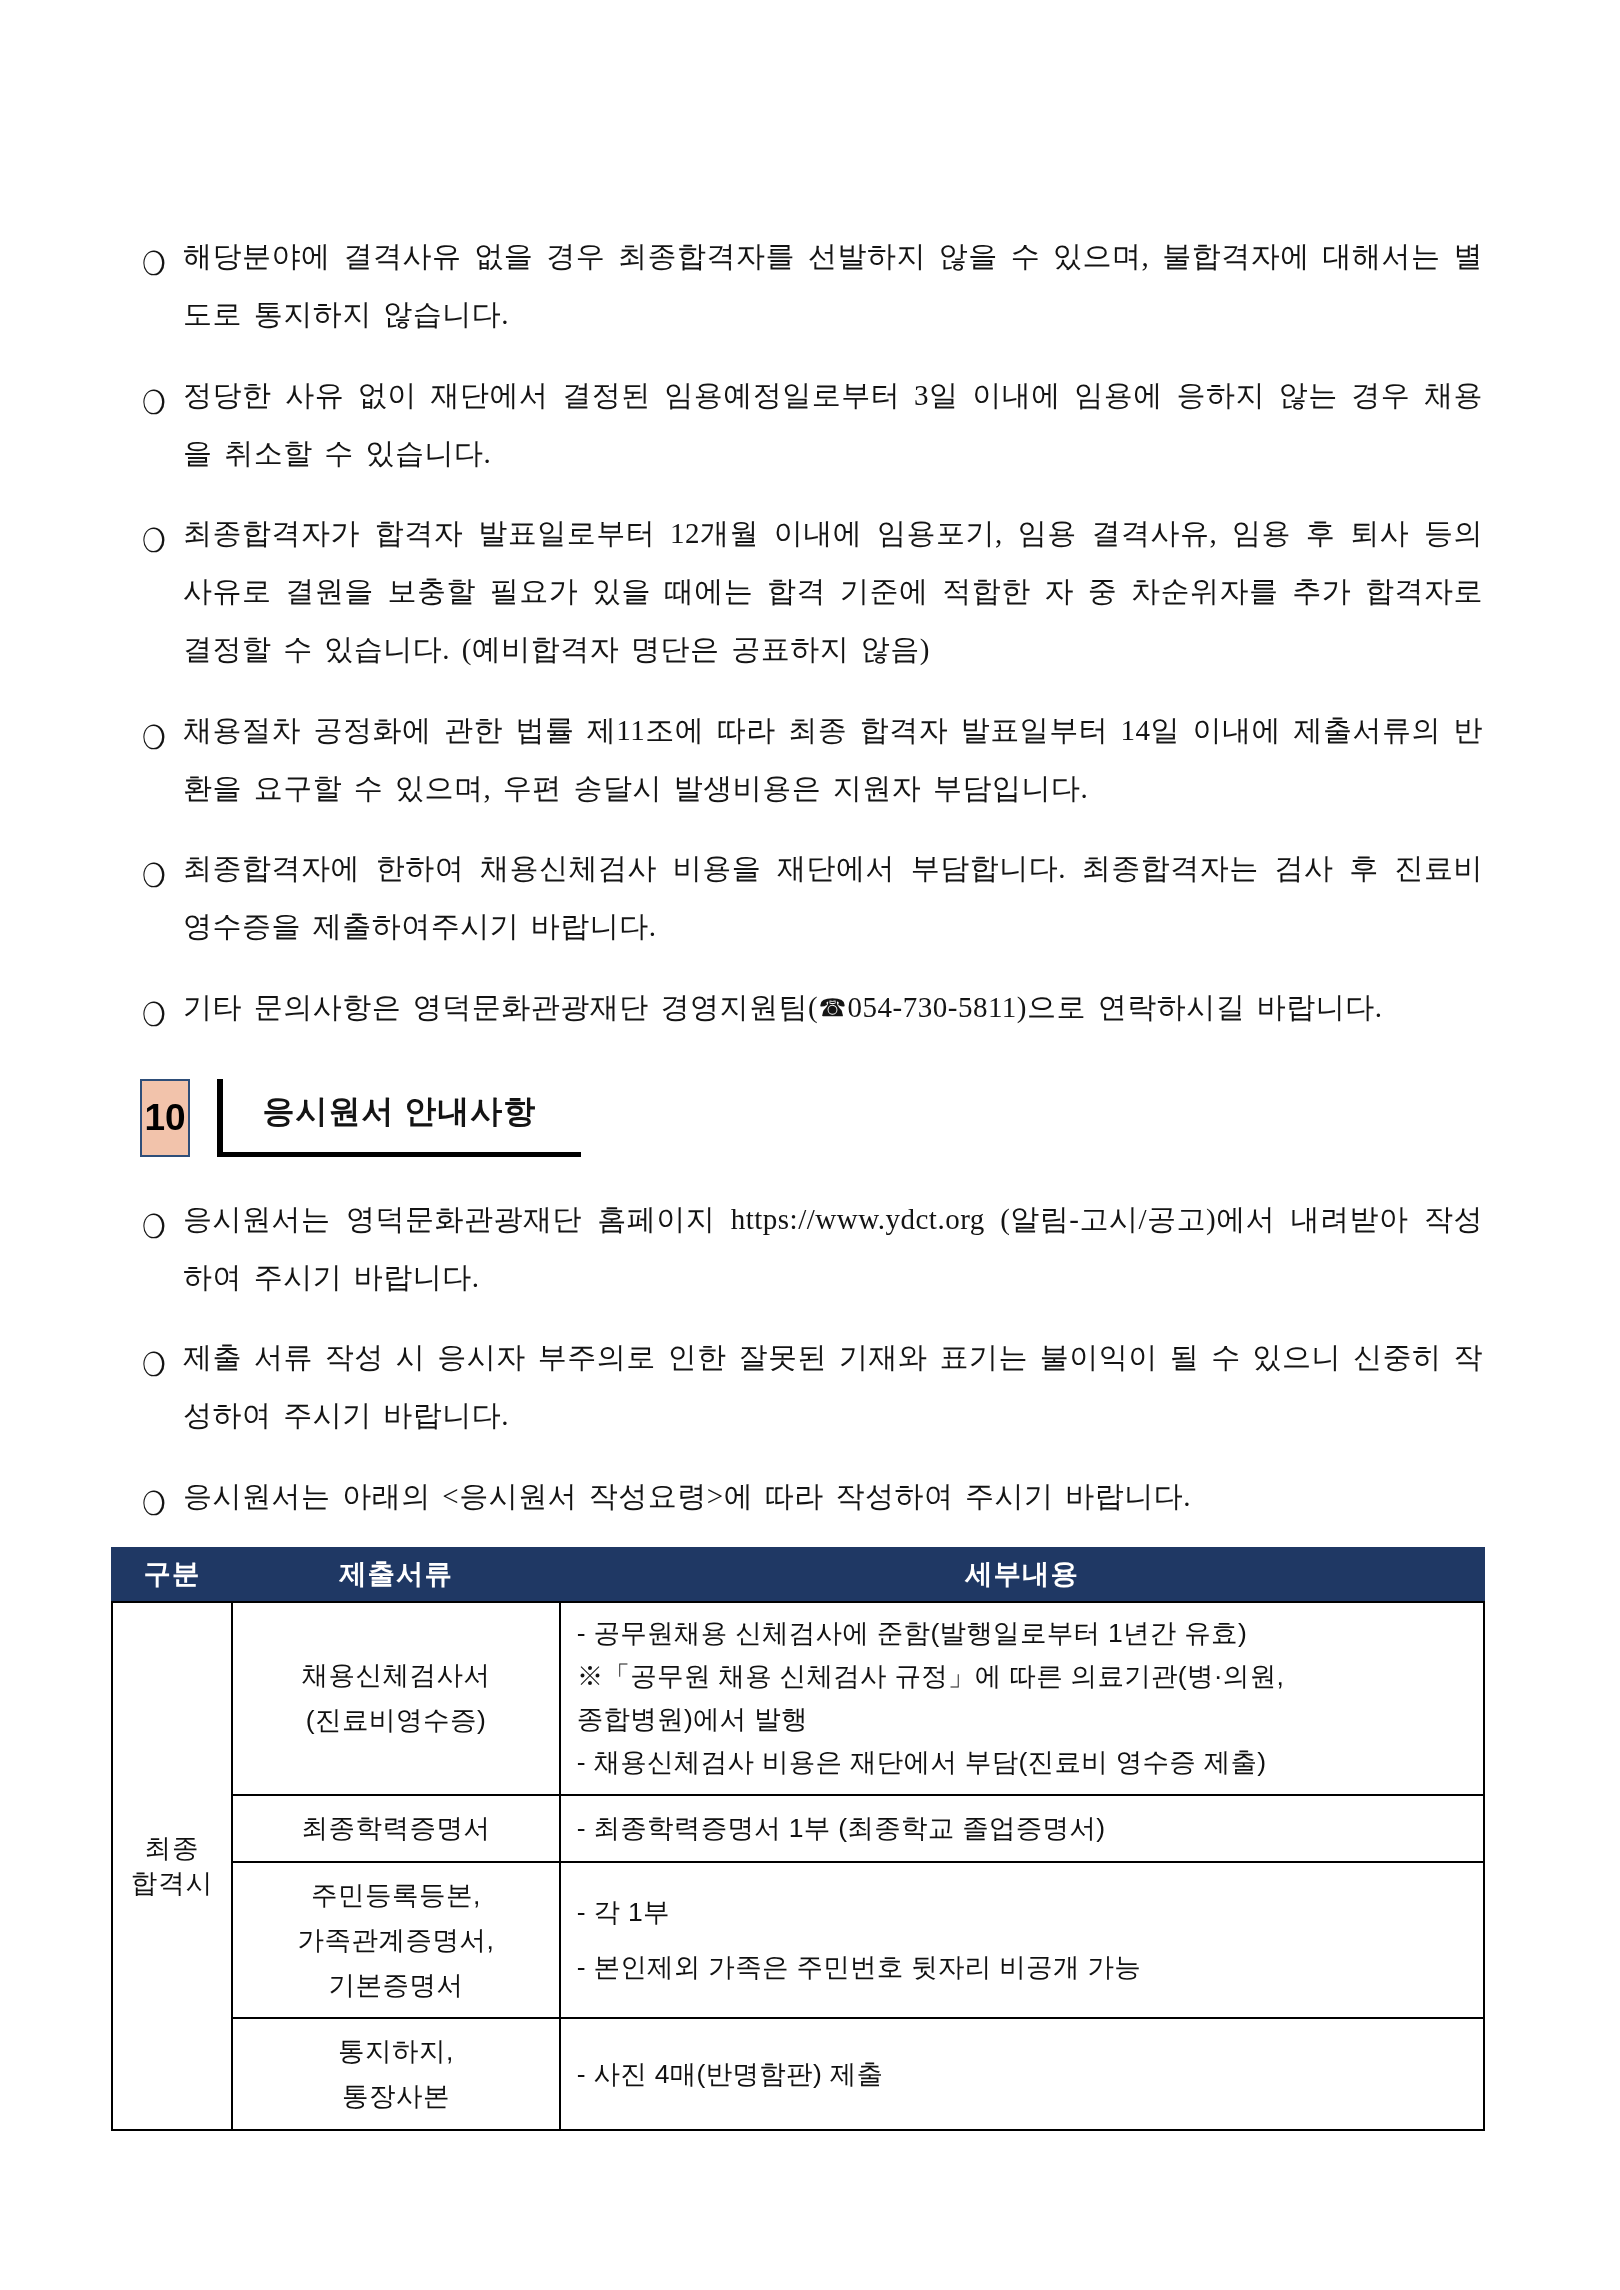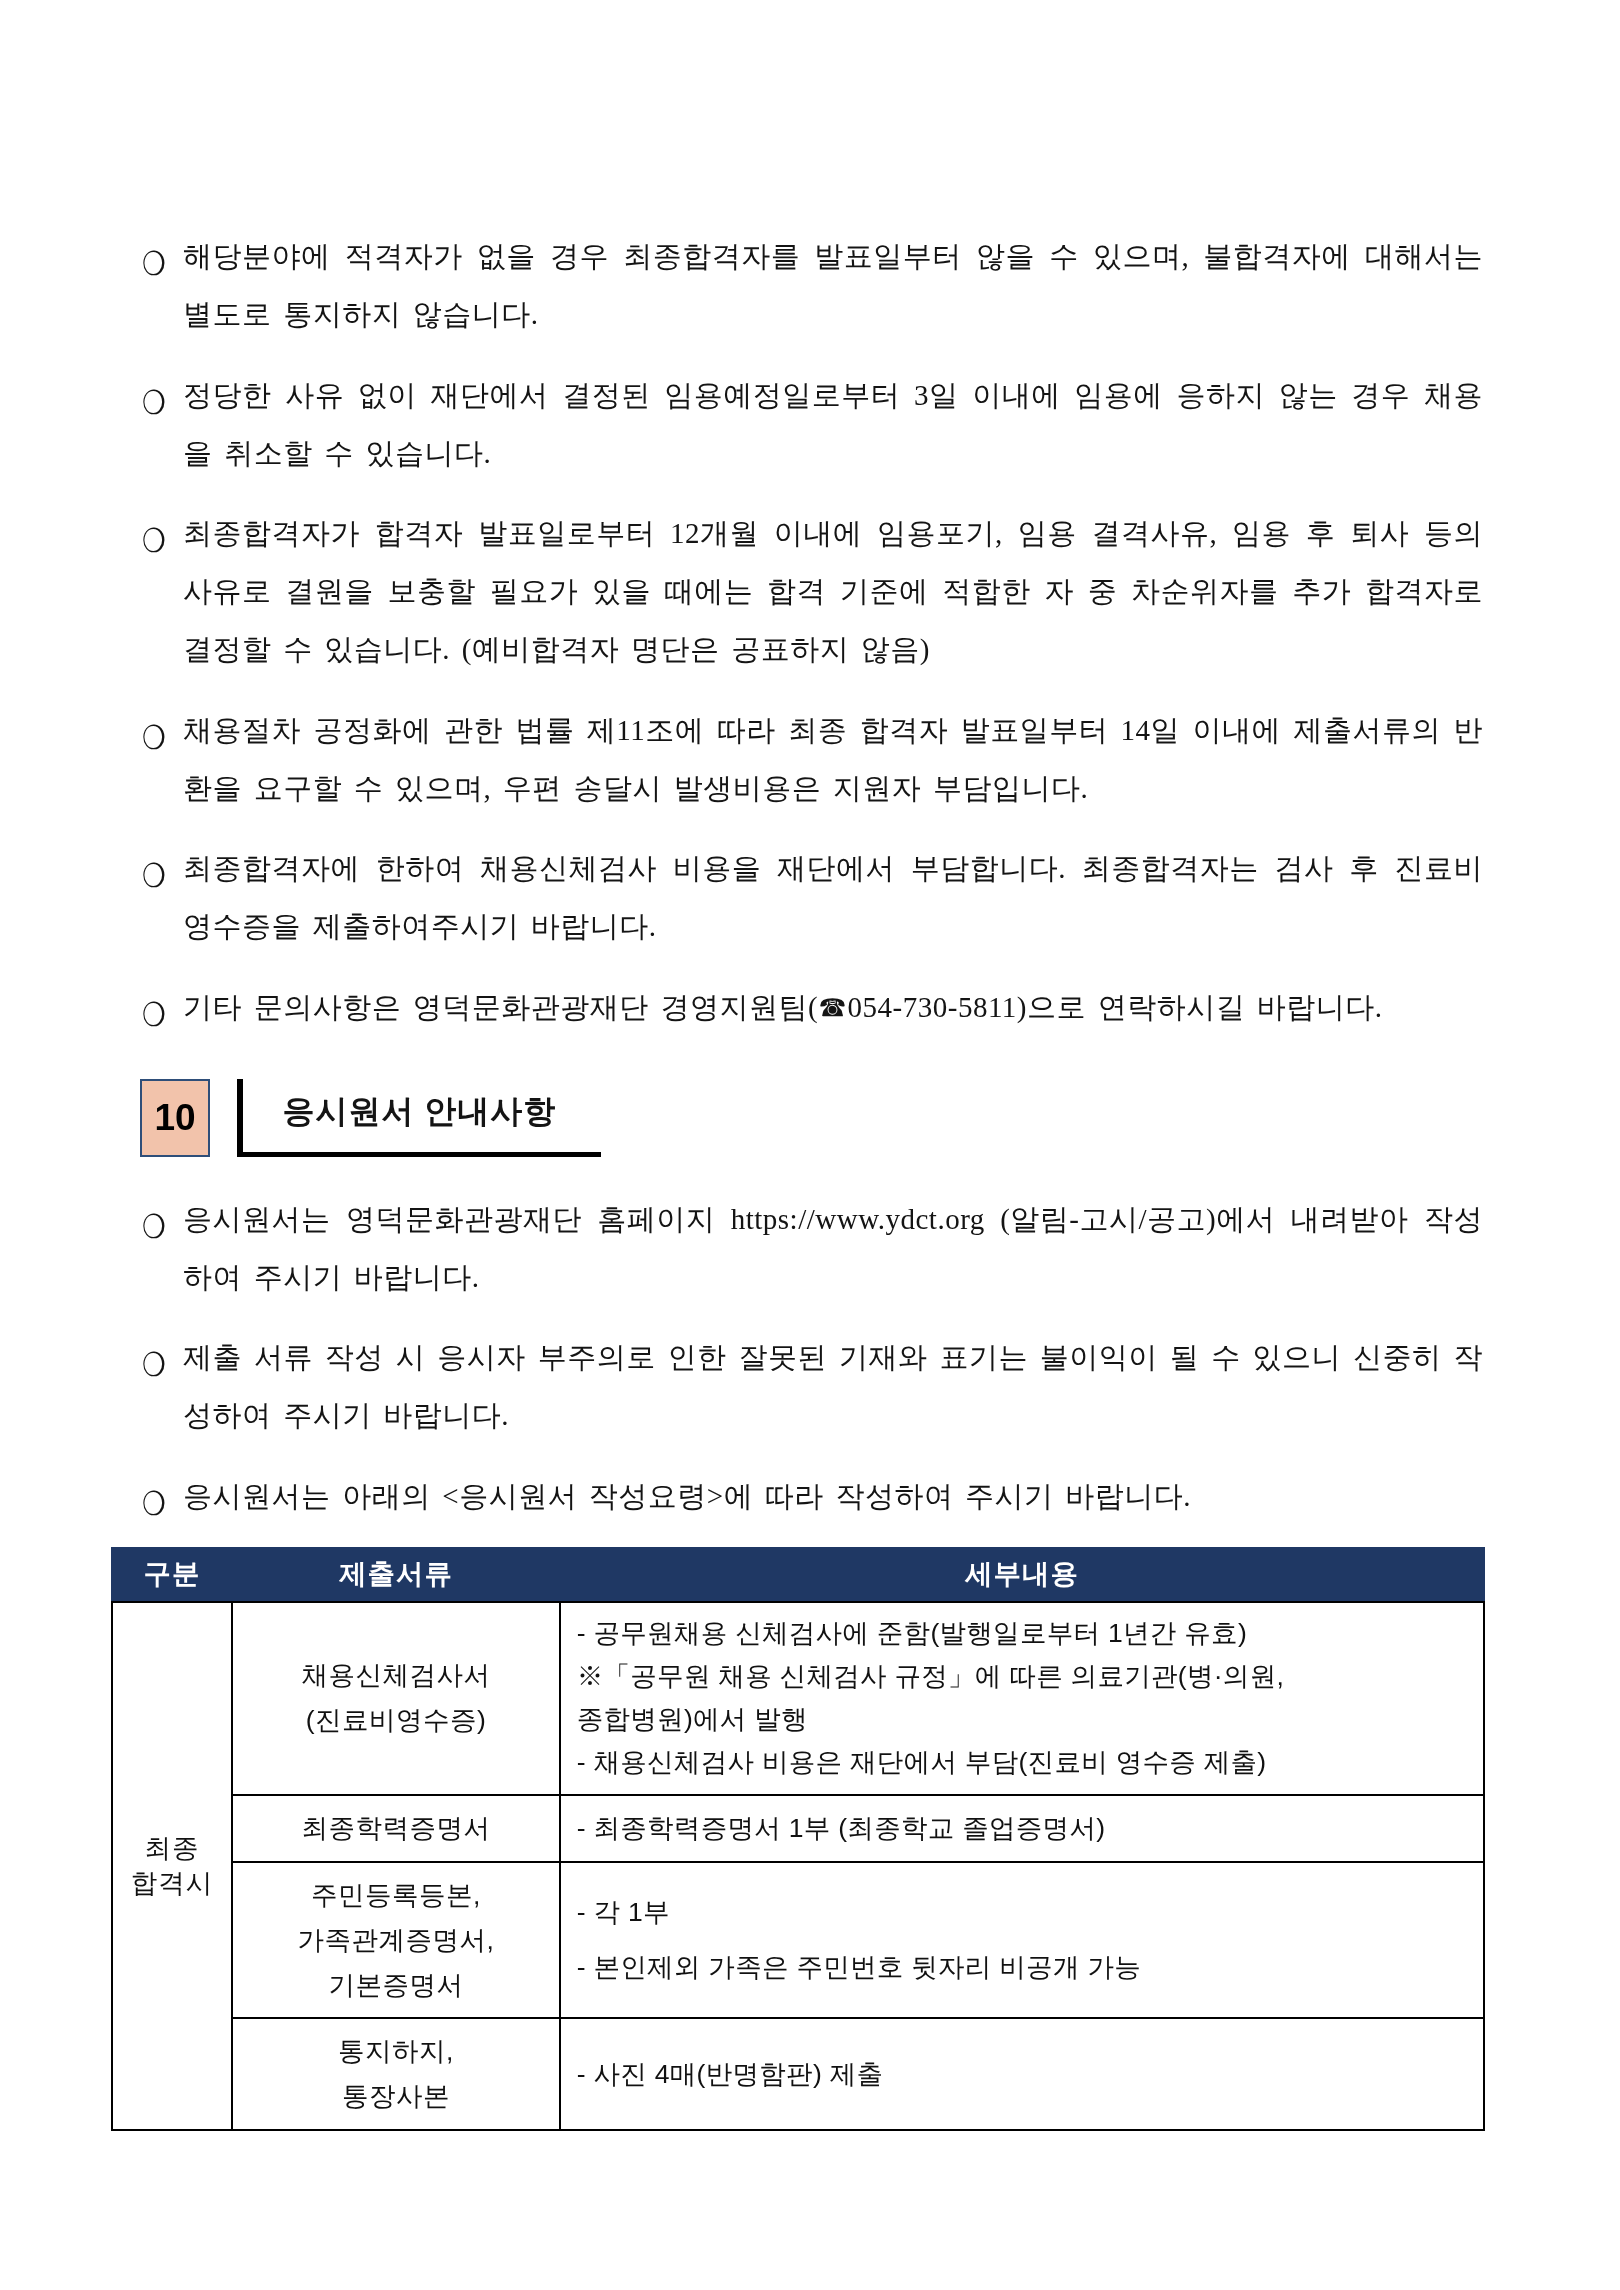--- a/index.html
+++ b/index.html
@@ -20,21 +20,21 @@
     transform:scaleY(1.25); transform-origin:top;
   }
   .bullet .btext {
     flex:1; text-align:justify; letter-spacing:0.5px; word-spacing:3.9px;
     white-space:pre-line;
   }
   .section-header {
     display:flex; align-items:stretch; margin:43px 0 33px -2px; height:78px;
   }
   .section-num {
-    width:70px; background:#F2C3AB; border:2px solid #2E4E79;
+    width:50px; background:#F2C3AB; border:2px solid #2E4E79;
     display:flex; align-items:center; justify-content:center;
     font-family:"Liberation Sans", sans-serif; font-weight:bold;
     font-size:37px; color:#000;
   }
   .section-titlewrap {
     margin-left:27.4px; border-left:6.9px solid #000; border-bottom:5.9px solid #000;
     padding:0 45px 0 39px; display:flex; align-items:center;
   }
   .section-title {
     font-family:"Liberation Sans", sans-serif; font-weight:bold;
@@ -74,21 +74,21 @@
   .doc-table tr.r4 td { height:110px; }
 </style>
 </head>
 <body>
 
 <div class="page">
 
   <div class="notice-list">
     <div class="bullet">
       <span class="marker">❍</span>
-      <p class="btext">해당분야에 적격자가 없을 경우 최종합격자를 발표일부터 않을 수 있으며, 불합격자에 대해서는 별도로 통지하지 않습니다.</p>
+      <p class="btext">해당분야에 결격사유 없을 경우 최종합격자를 선발하지 않을 수 있으며, 불합격자에 대해서는 별도로 통지하지 않습니다.</p>
     </div>
     <div class="bullet">
       <span class="marker">❍</span>
       <p class="btext">정당한 사유 없이 재단에서 결정된 임용예정일로부터 3일 이내에 임용에 응하지 않는 경우 채용을 취소할 수 있습니다.</p>
     </div>
     <div class="bullet">
       <span class="marker">❍</span>
       <p class="btext">최종합격자가 합격자 발표일로부터 12개월 이내에 임용포기, 임용 결격사유, 임용 후 퇴사 등의 사유로 결원을 보충할 필요가 있을 때에는 합격 기준에 적합한 자 중 차순위자를 추가 합격자로 결정할 수 있습니다. (예비합격자 명단은 공표하지 않음)</p>
     </div>
     <div class="bullet">

